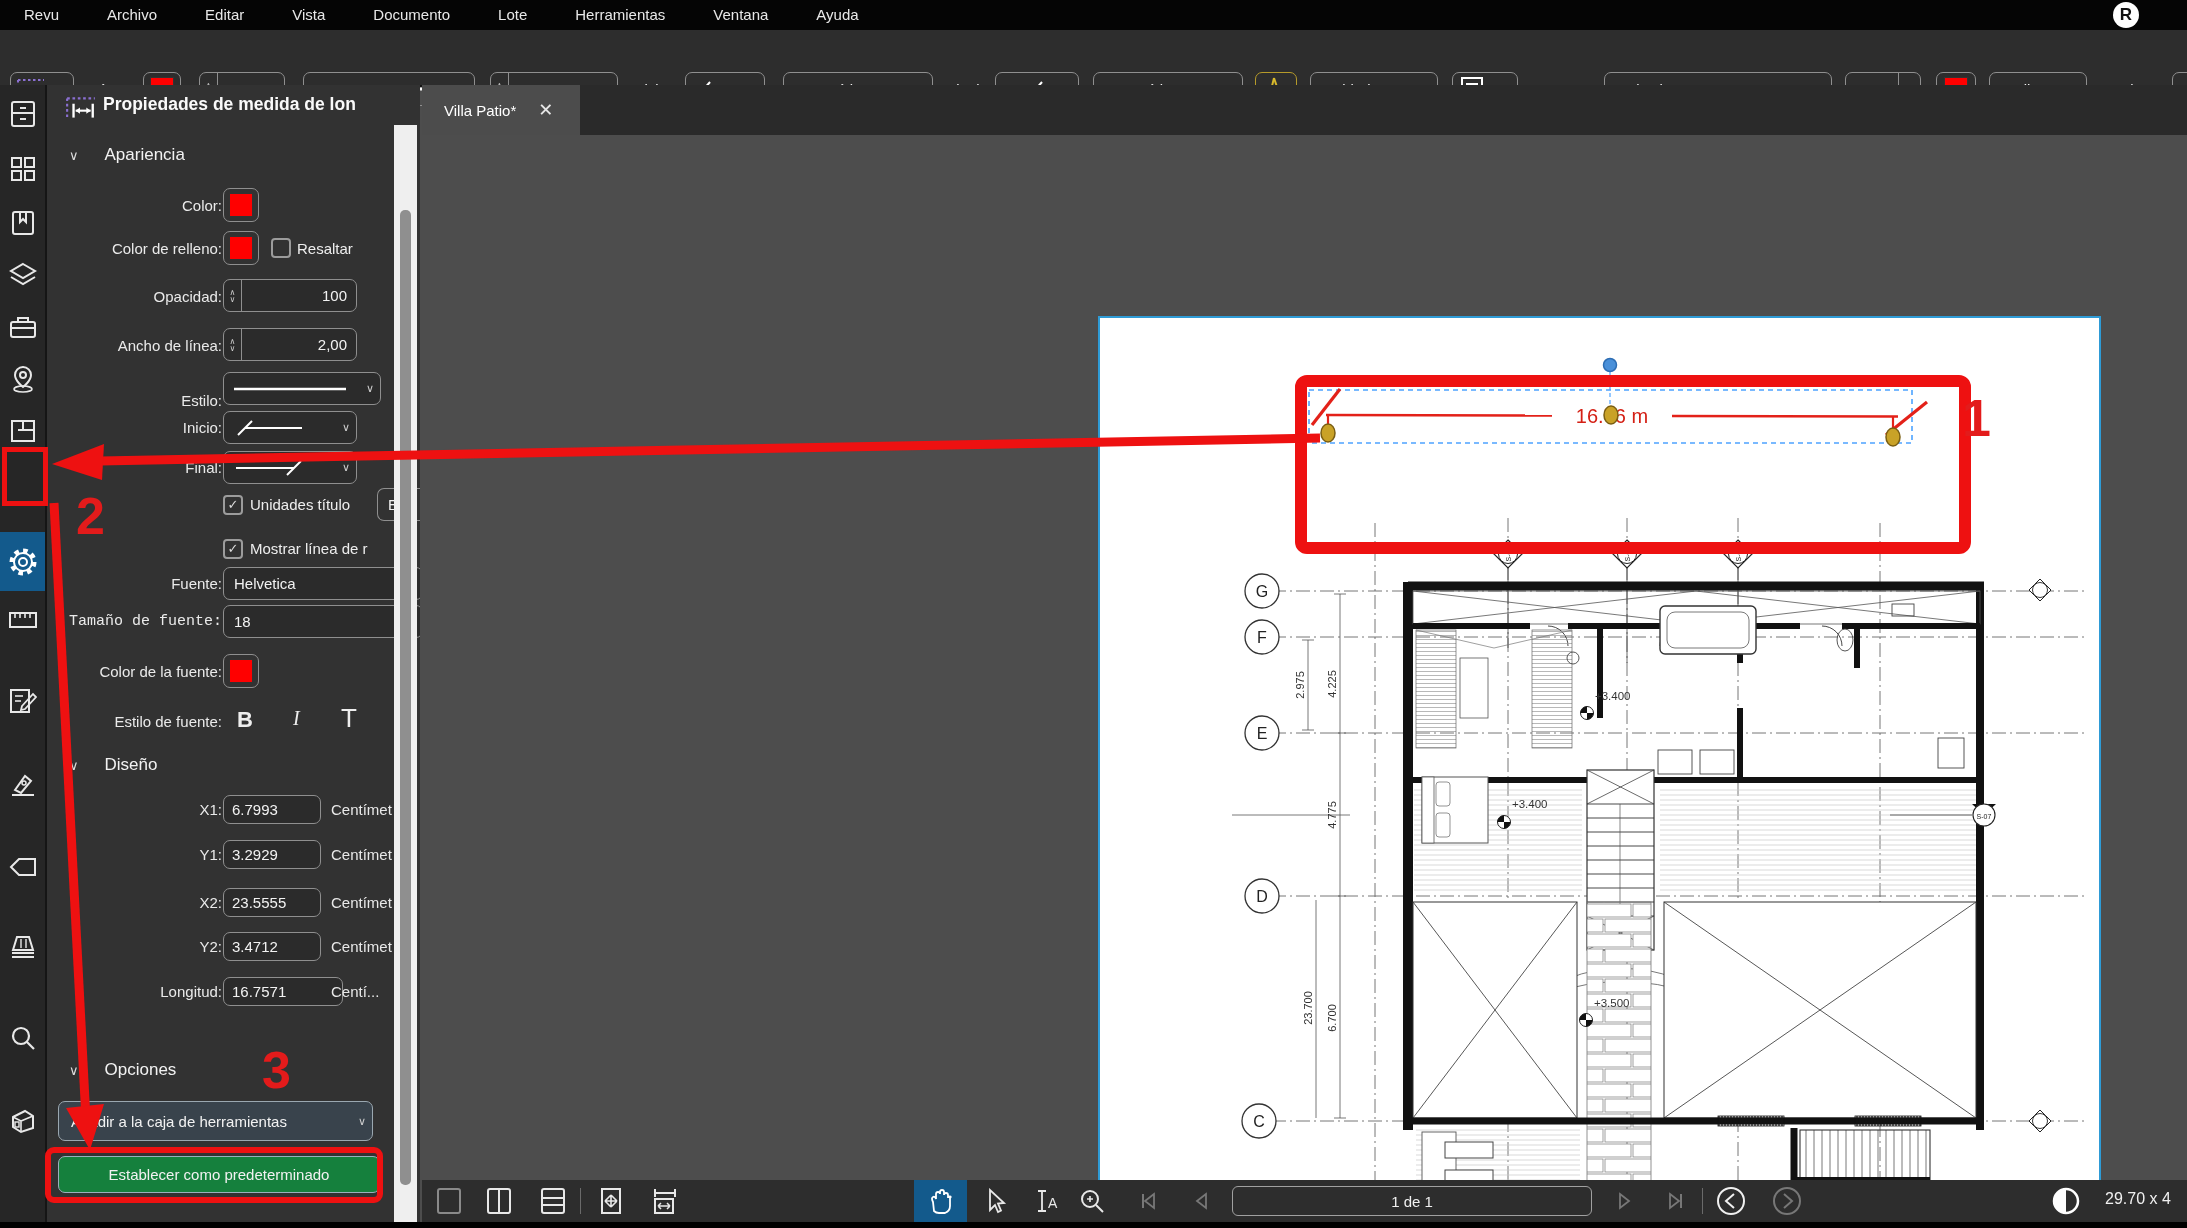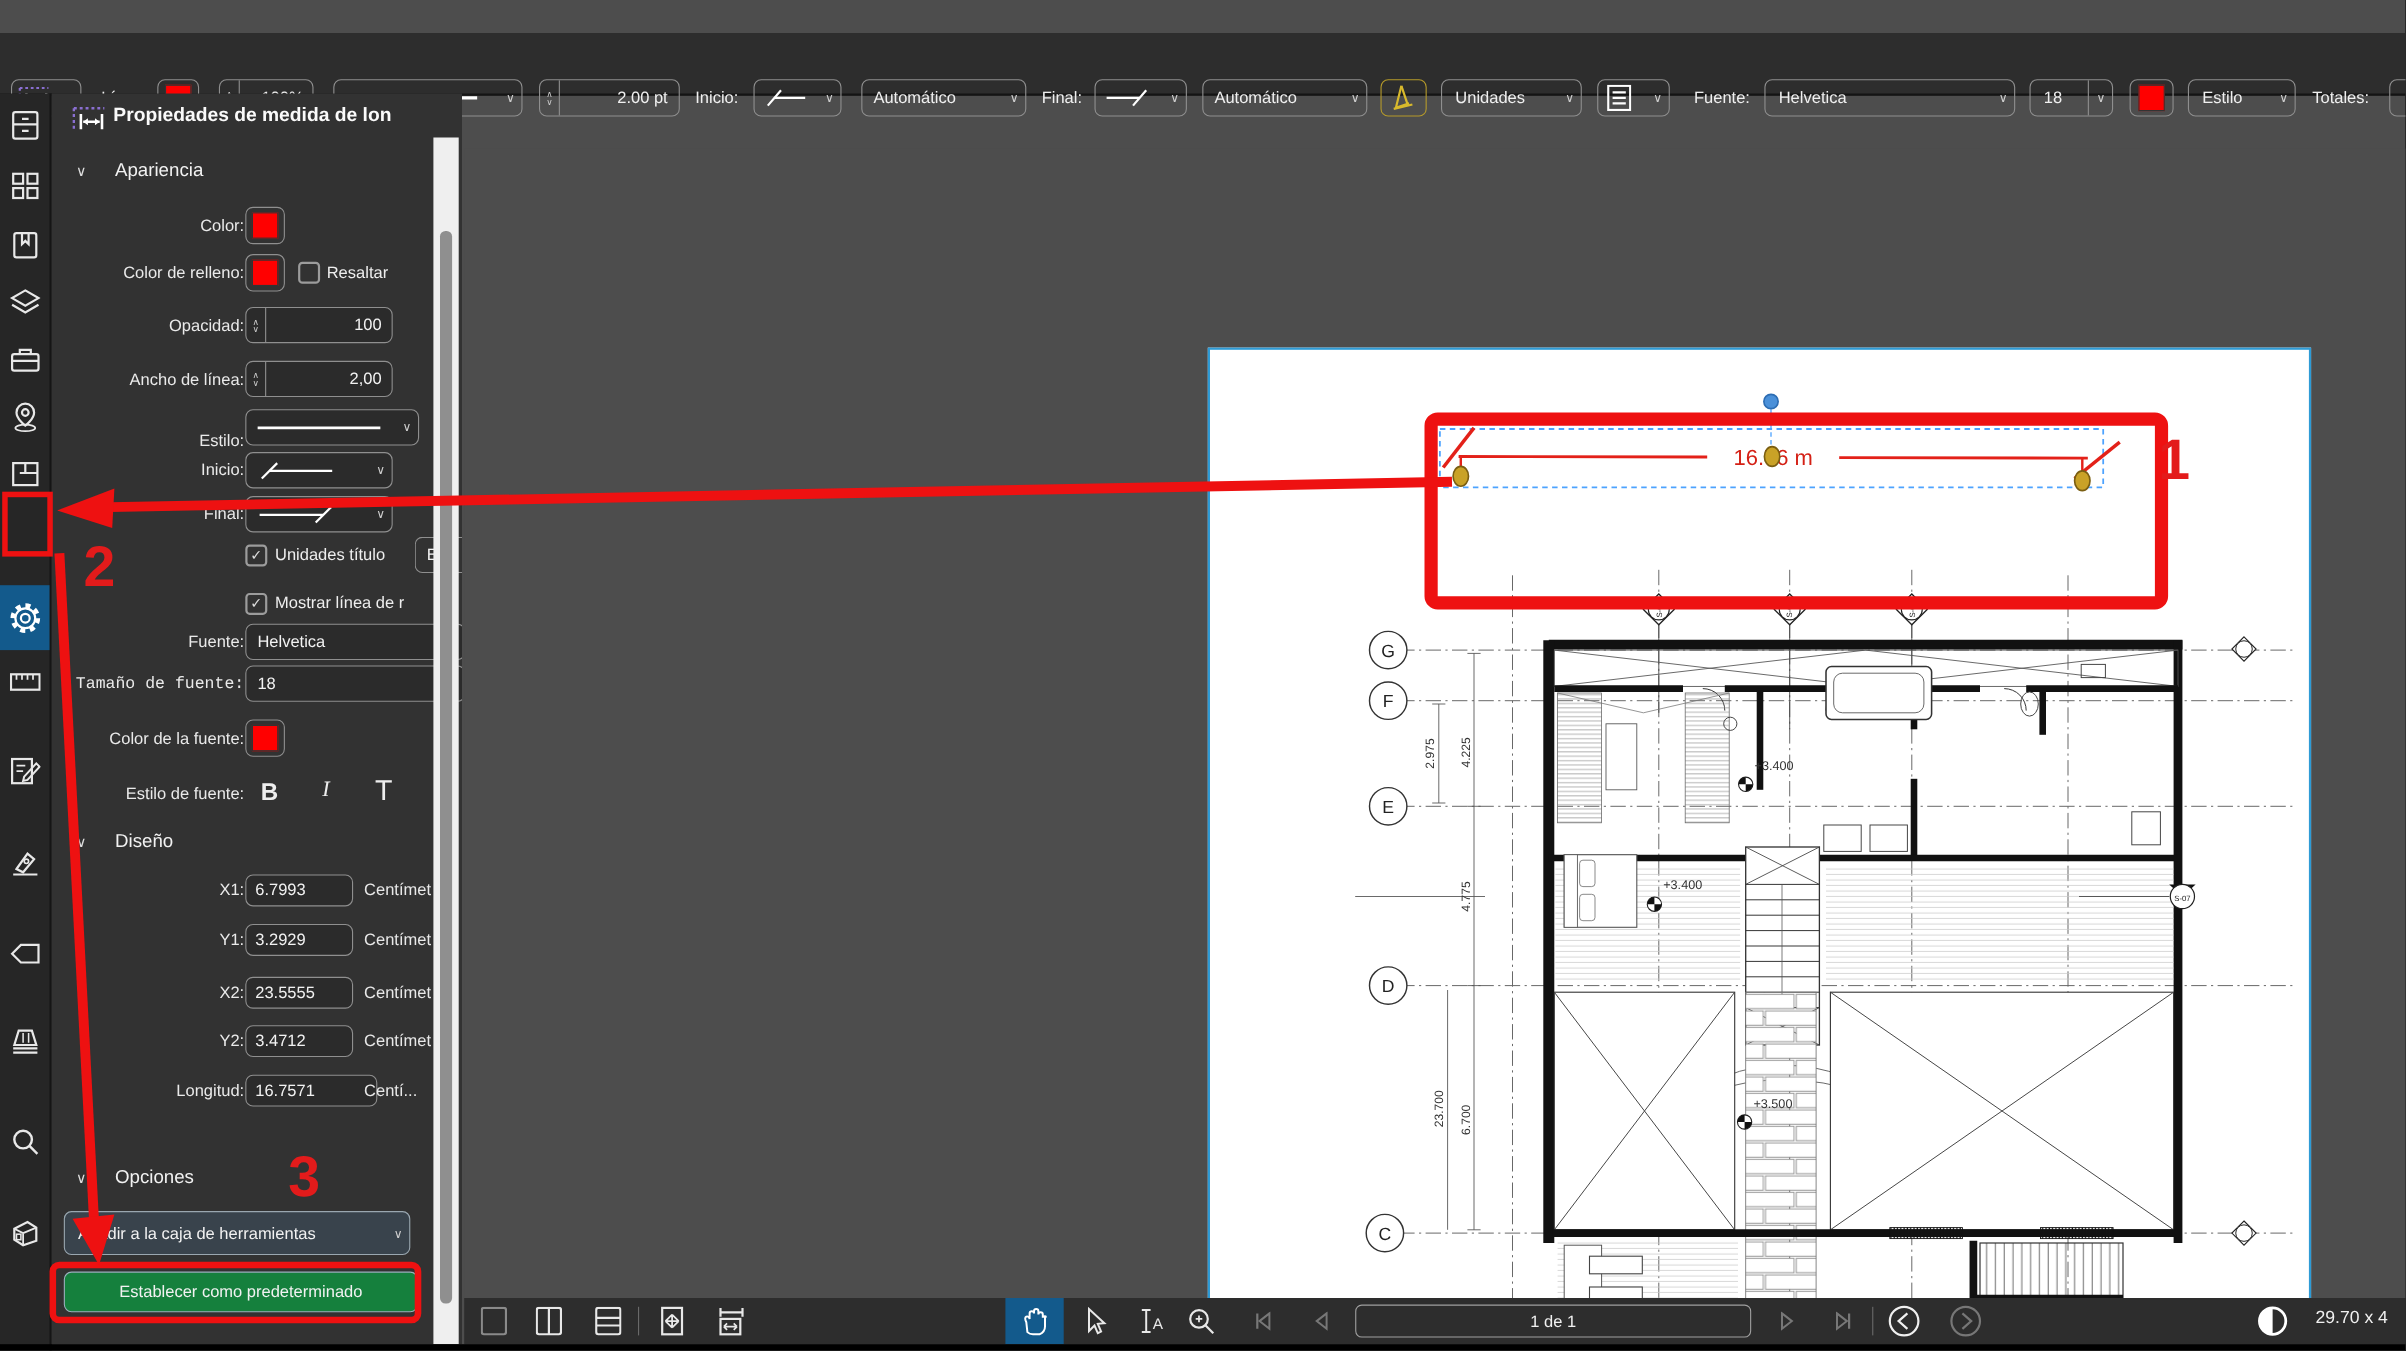--- a/index.html
+++ b/index.html
@@ -57,20 +57,32 @@
   .pagefield{position:absolute;left:810px;top:6px;width:360px;height:30px;border:1.5px solid #a0a0a0;border-radius:6px;
         color:#f0f0f0;font-size:15px;display:flex;align-items:center;justify-content:center;box-sizing:border-box;}
   .dimtext{position:absolute;left:1683px;top:10px;font-size:16px;color:#f0f0f0;white-space:nowrap;}
   .blackstrip{left:0;top:1222px;width:2187px;height:6px;background:#000;}
 </style>
 </head>
 <body>
 
 <div id="app">
 
+  <div class="abs menubar">
+    <span class="menuitem">Revu</span>
+    <span class="menuitem">Archivo</span>
+    <span class="menuitem">Editar</span>
+    <span class="menuitem">Vista</span>
+    <span class="menuitem">Documento</span>
+    <span class="menuitem">Lote</span>
+    <span class="menuitem">Herramientas</span>
+    <span class="menuitem">Ventana</span>
+    <span class="menuitem">Ayuda</span>
+    <div class="logo">R</div>
+  </div>
 
   <div class="abs toolbar">
     <div class="tbtn" style="left:10px;width:64px;">
       <span style="margin-left:5px;display:flex;">
         <svg width="30" height="24" viewBox="0 0 30 24">
           <path d="M2,3 H28" stroke="#8a6fd1" stroke-width="2" stroke-dasharray="2.5 2.5" fill="none"></path>
           <path d="M2,3 V22" stroke="#8a6fd1" stroke-width="2" stroke-dasharray="2.5 2.5" fill="none"></path>
           <line x1="8" y1="8" x2="8" y2="21" stroke="#fff" stroke-width="2.2"></line>
           <line x1="26" y1="8" x2="26" y2="21" stroke="#fff" stroke-width="2.2"></line>
           <line x1="10" y1="14.5" x2="24" y2="14.5" stroke="#fff" stroke-width="2"></line>
@@ -415,20 +427,26 @@
     </div>
     <div class="psel" style="left:11px;top:1071px;width:322px;height:37px;justify-content:center;background:#15803d;border-color:#9ab0bd;">
       <span>Establecer como predeterminado</span>
     </div>
 
     <div class="scrolltrack">
         <div class="scrollthumb"></div>
       </div>
   </div>
 
+  <div class="abs tabbar">
+    <div class="tab">
+      <span>Villa Patio*</span>
+      <span class="tabx">✕</span>
+    </div>
+  </div>
 
   <div class="abs canvas">
     <div class="page">
       <svg width="999" height="896" viewBox="0 0 999 896">
         <defs>
           <pattern id="floorh" width="8" height="5" patternUnits="userSpaceOnUse">
             <line x1="0" y1="2" x2="8" y2="2" stroke="#c8c8c8" stroke-width="0.7"></line>
           </pattern>
           <pattern id="shelf" width="8" height="4" patternUnits="userSpaceOnUse">
             <line x1="0" y1="1.5" x2="8" y2="1.5" stroke="#9a9a9a" stroke-width="0.7"></line>

